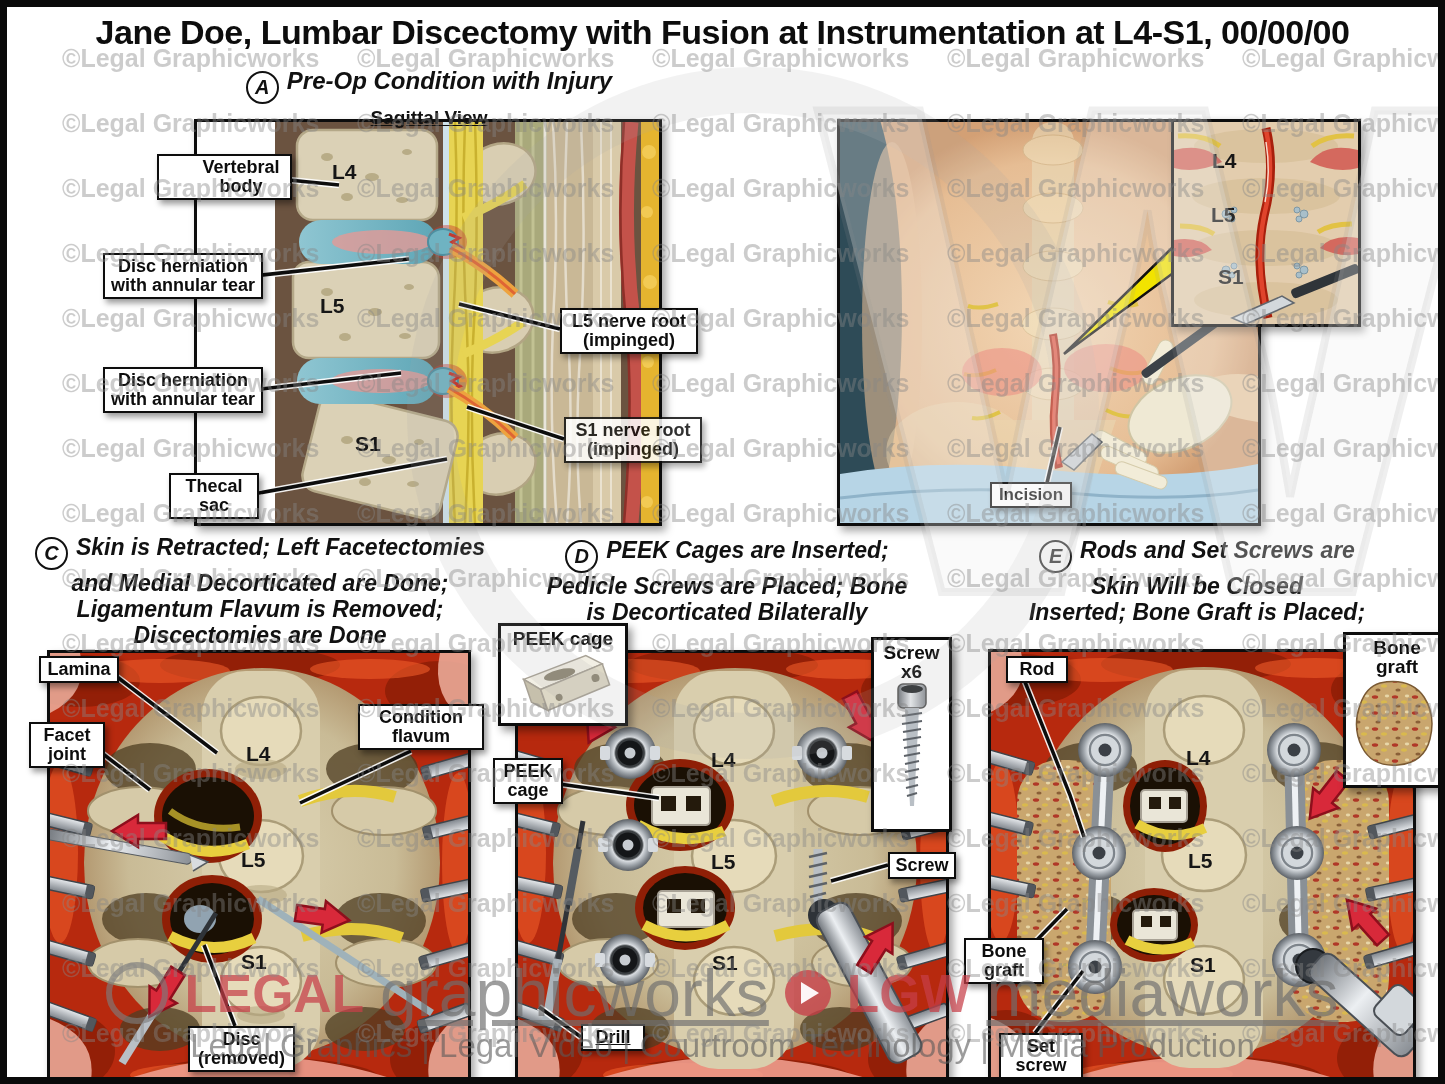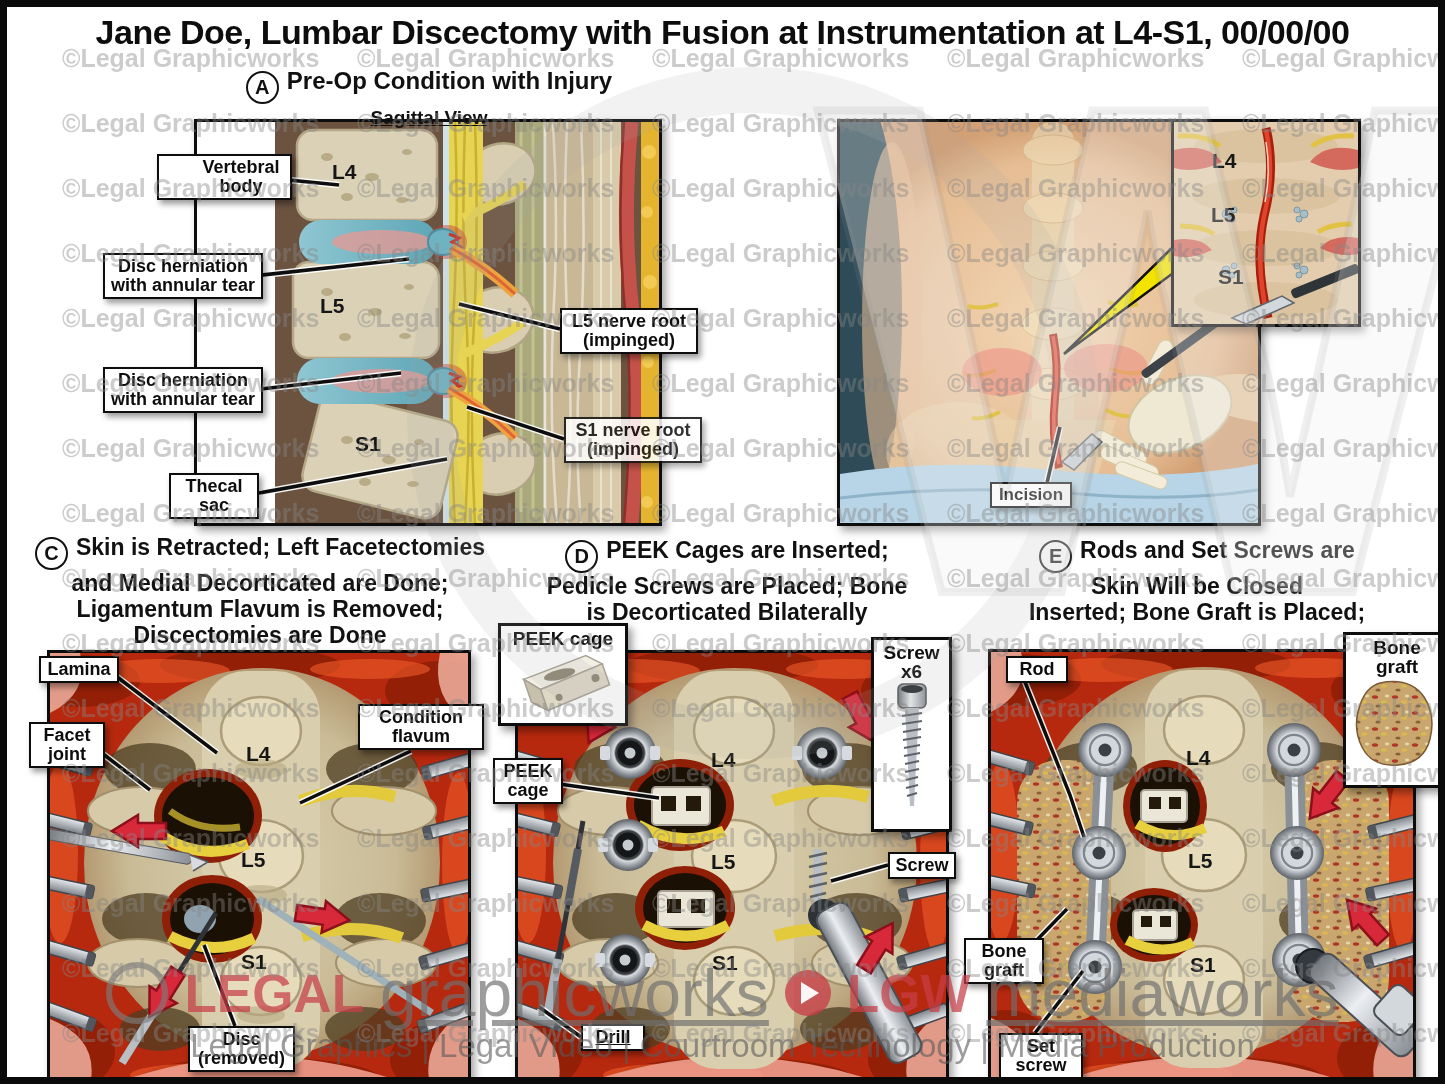--- a/index.html
+++ b/index.html
@@ -2,21 +2,21 @@
 <html><head>
 <meta charset="utf-8">
 <style>
   html,body{margin:0;padding:0;background:#444;}
   #poster{position:relative;width:1445px;height:1084px;background:#fff;
     border:7px solid #0a0a0a;box-sizing:border-box;overflow:hidden;
     font-family:"Liberation Sans",sans-serif;}
   #title{position:absolute;left:0;top:6px;width:100%;text-align:center;
     font-size:34px;font-weight:700;letter-spacing:-.5px;color:#0d0d0d;z-index:6;}
   .hdr{position:absolute;text-align:center;font-weight:700;color:#111;z-index:6;line-height:1.14;}
-  .hdr .t{font-size:24px;}
+  .hdr .t{font-size:24px;font-style:italic;}
   .hdr3 .t{font-size:23px;}
   .hdr .view{font-size:19px;text-decoration:underline;margin-top:3px;}
   .circ{display:inline-flex;align-items:center;justify-content:center;
     width:29px;height:29px;border:2.5px solid #111;border-radius:50%;
     font-size:20px;font-weight:700;margin-right:8px;vertical-align:-5px;}
   .panelsvg{position:absolute;z-index:1;border:3.5px solid #0d0d0d;background:#fff;
     box-shadow:4px 5px 8px rgba(0,0,0,.35);}
   .callout{position:absolute;z-index:6;background:#fff;border:2.5px solid #0d0d0d;
     padding:2px 4px;font-size:18px;font-weight:700;text-align:center;line-height:1.06;
     color:#0d0d0d;box-shadow:3px 4px 6px rgba(0,0,0,.4);}

